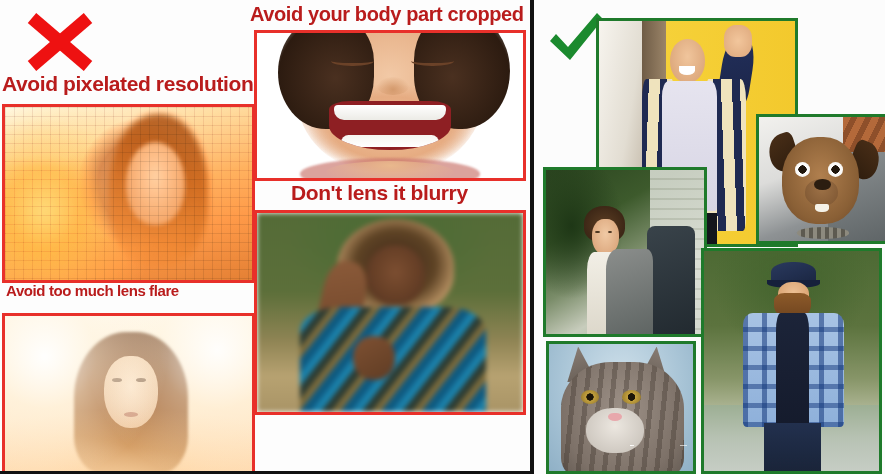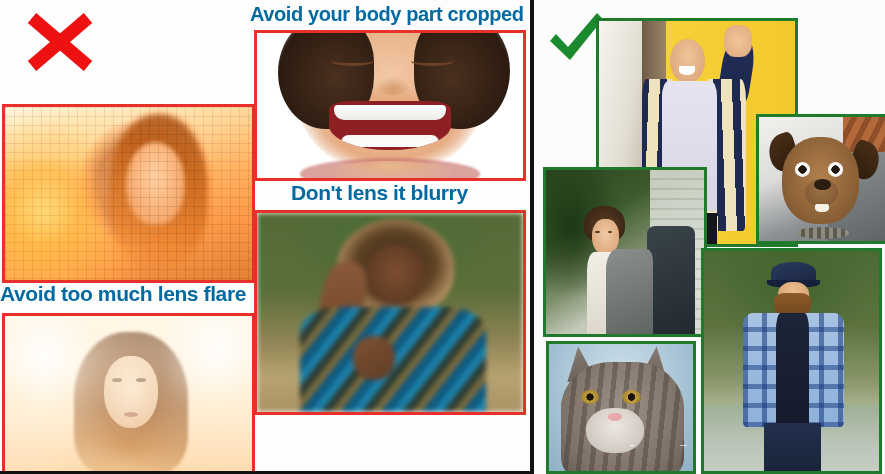--- a/index.html
+++ b/index.html
@@ -21,21 +21,21 @@
     background:#111111;
   }
   #bottom-rule{
     position:absolute;left:0;top:471px;width:885px;height:3px;
     background:#111111;
   }
 
   
   .caption{
     position:absolute;
-    color:#0369a1;
+    color:#b91c1c;
     font-weight:bold;
     font-family:"Liberation Sans",sans-serif;
     white-space:nowrap;
     letter-spacing:-0.4px;
     line-height:1;
   }
 
   
   .mark{position:absolute;}
   .x-mark svg, .check-mark svg{display:block;}
@@ -457,30 +457,31 @@
 
   <div class="panel" id="bad-panel">
 
     <div class="mark x-mark" style="left:24px;top:13px;width:72px;height:58px;">
       <svg viewBox="0 0 72 58" width="72" height="58" aria-hidden="true">
         <line x1="8" y1="5" x2="64" y2="53" class="x-stroke" stroke-width="13" stroke-linecap="butt"></line>
         <line x1="64" y1="5" x2="8" y2="53" class="x-stroke" stroke-width="13" stroke-linecap="butt"></line>
       </svg>
     </div>
 
+    <div class="caption" style="left:2px;top:73px;font-size:21px;">Avoid pixelated resolution</div>
 
     <div class="photo photo-bad" style="left:2px;top:104px;width:247px;height:173px;">
       <div class="art art-pixelated">
         <div class="flare"></div>
         <div class="hair"></div>
         <div class="face"></div>
       </div>
     </div>
 
-    <div class="caption" style="left:0;top:283px;font-size:21px;">Avoid too much lens flare</div>
+    <div class="caption" style="left:6px;top:283px;font-size:15px;">Avoid too much lens flare</div>
 
     <div class="photo photo-bad" style="left:2px;top:313px;width:247px;height:155px;">
       <div class="art art-flare">
         <div class="hairf"></div>
         <div class="facef"></div>
         <div class="eyef1"></div>
         <div class="eyef2"></div>
         <div class="lipf"></div>
         <div class="glow"></div>
       </div>

